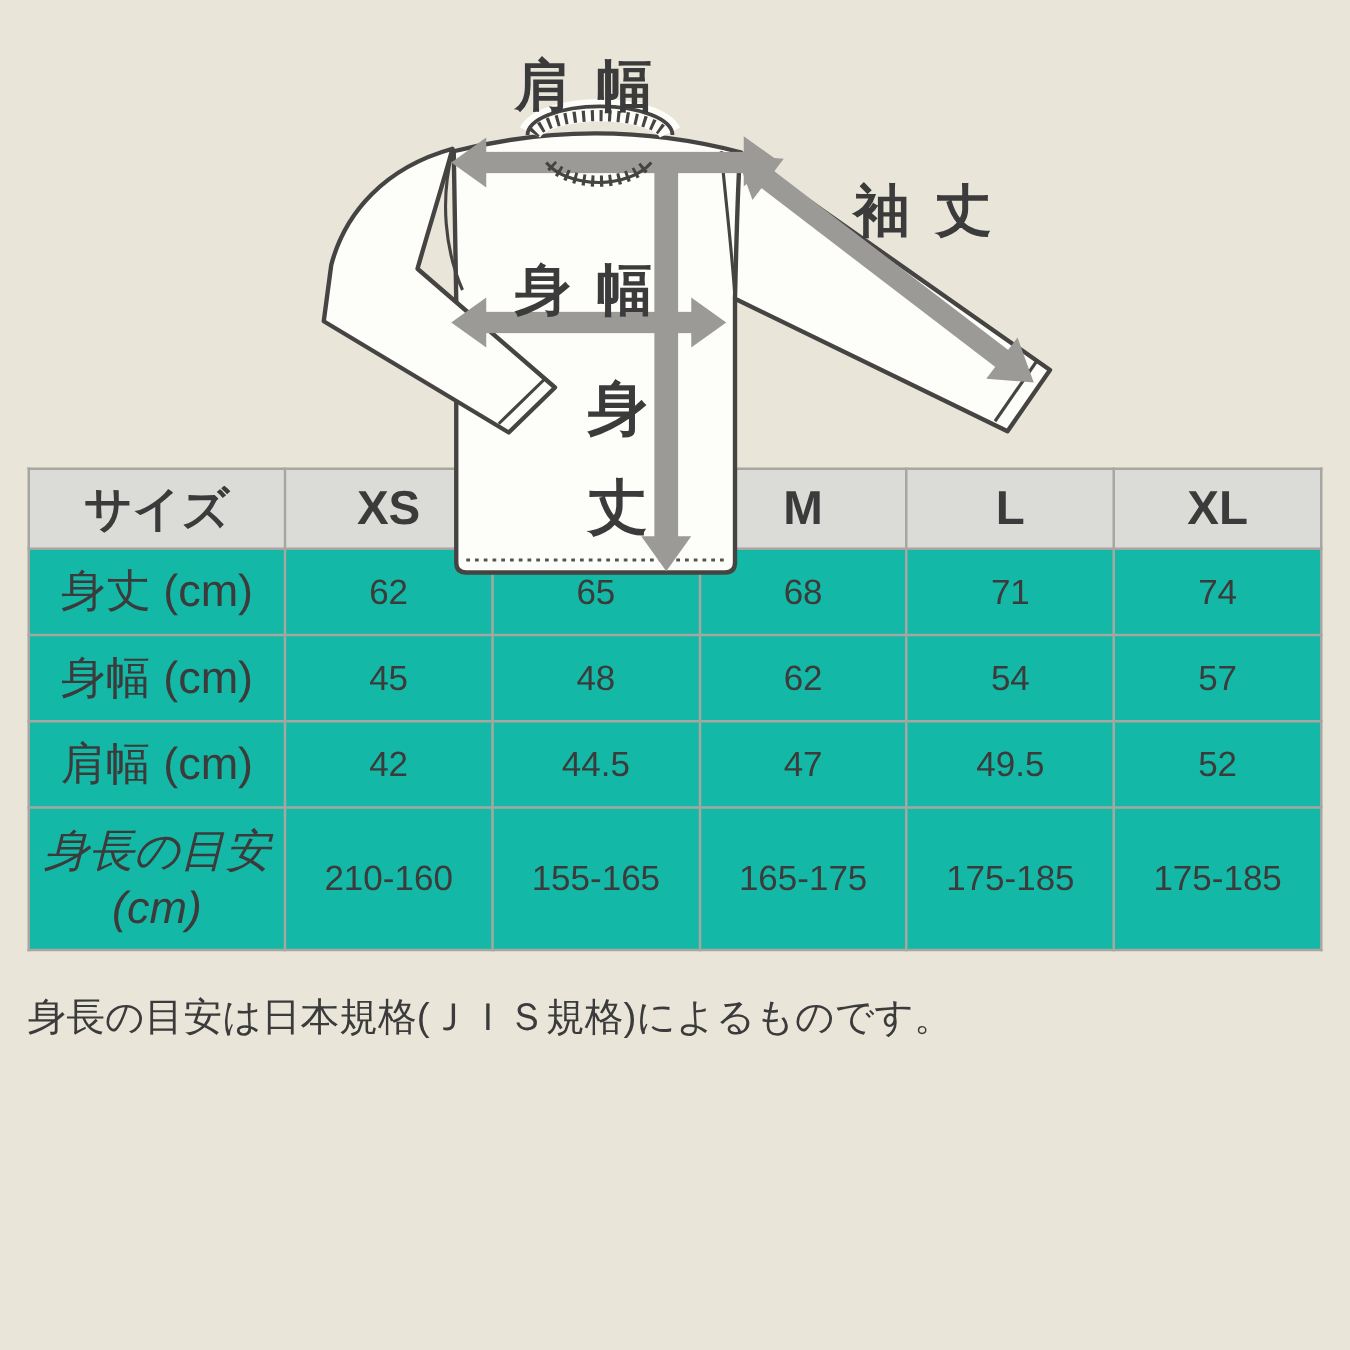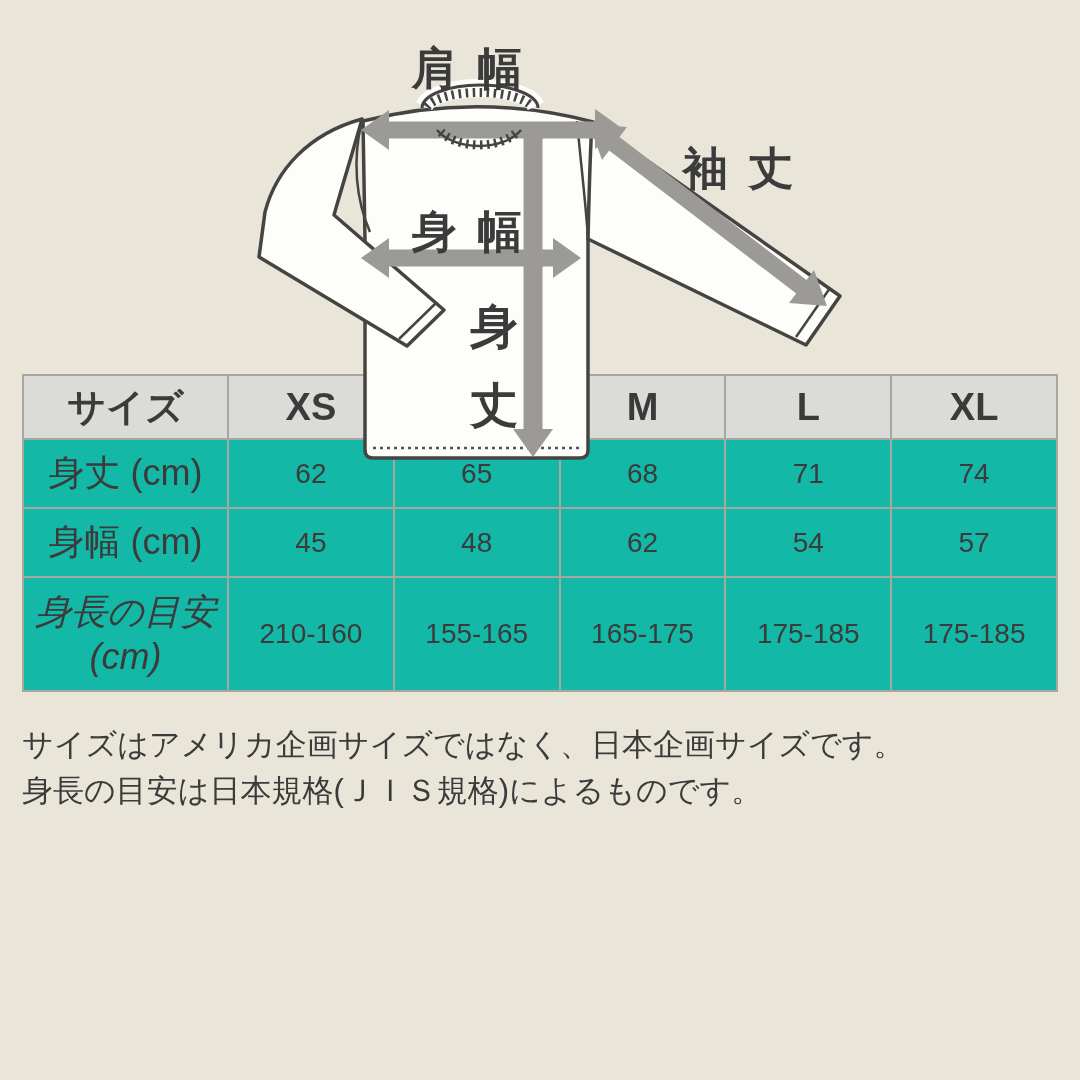--- a/index.html
+++ b/index.html
@@ -150,30 +150,37 @@
       <td>74</td>
     </tr>
     <tr>
       <td class="row-label">身幅 (cm)</td>
       <td>45</td>
       <td>48</td>
       <td>62</td>
       <td>54</td>
       <td>57</td>
     </tr>
+    <tr>
+      <td class="row-label">肩幅 (cm)</td>
+      <td>42</td>
+      <td>44.5</td>
+      <td>47</td>
+      <td>49.5</td>
+      <td>52</td>
+    </tr>
     <tr class="tall">
       <td class="row-label">
         <span class="label-line">身長の目安</span>
         <span class="label-line">(cm)</span>
       </td>
       <td>210-160</td>
       <td>155-165</td>
       <td>165-175</td>
       <td>175-185</td>
       <td>175-185</td>
     </tr>
   </tbody>
 </table>
 
 <div class="notes">
-  <p>サイズはアメリカ企画サイズではなく、日本企画サイズです。</p>
   <p>身長の目安は日本規格(ＪＩＳ規格)によるものです。</p>
 </div>
 
 </body></html>

